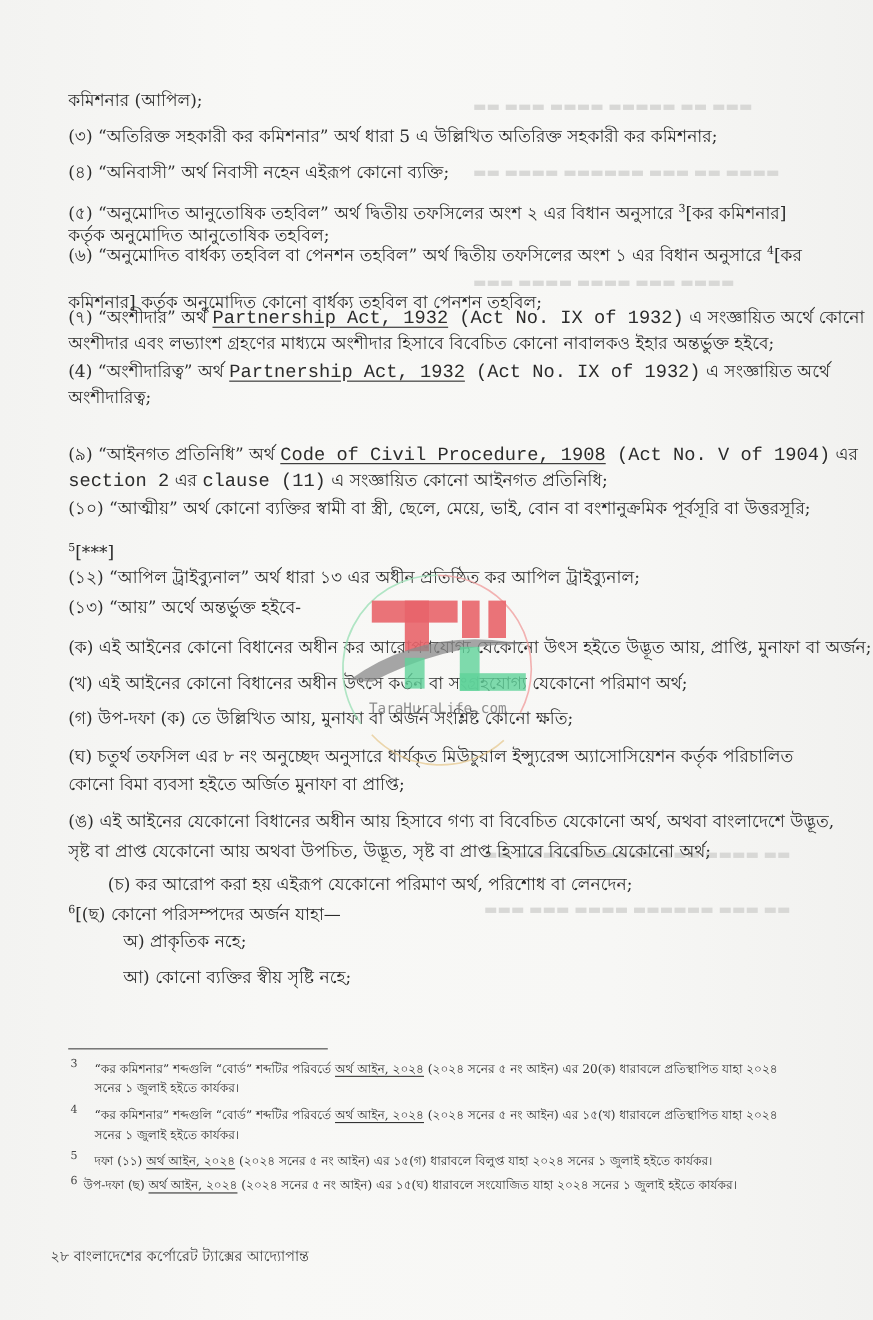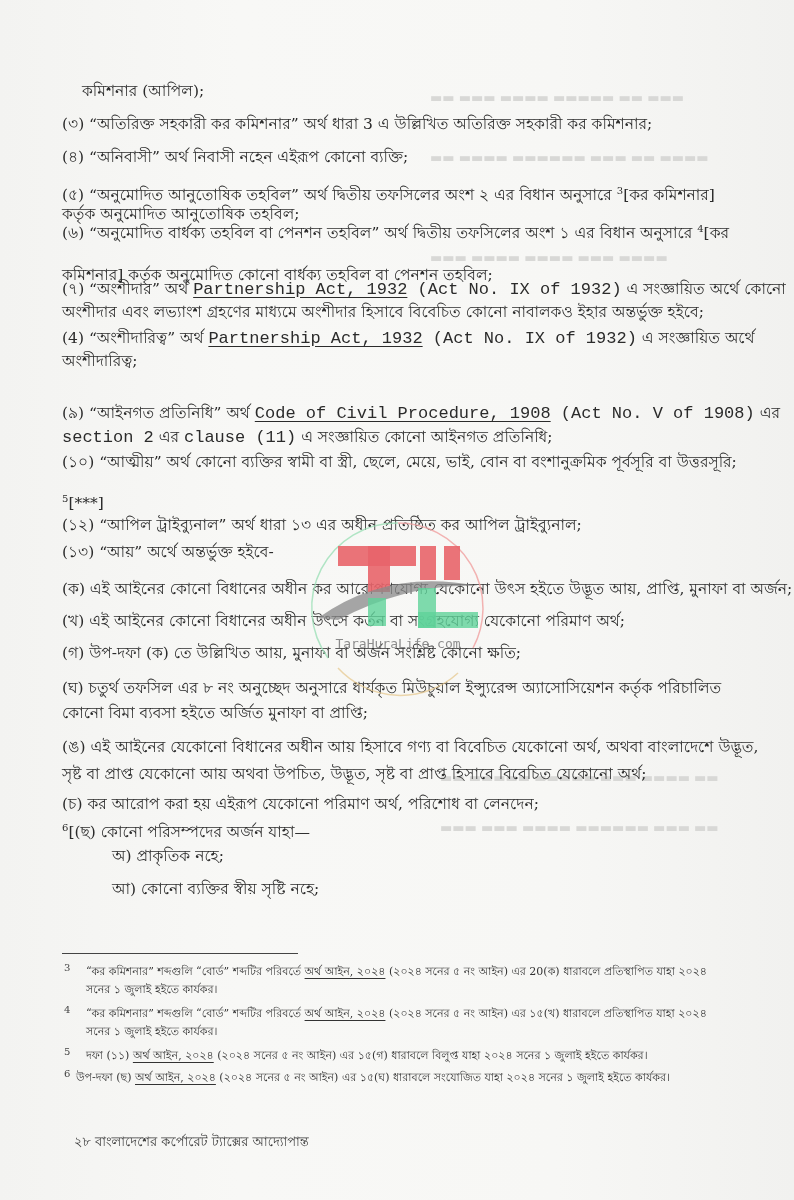--- a/index.html
+++ b/index.html
@@ -58,21 +58,21 @@
       color: #333;
     }
     .fn-num {
       position: absolute;
       left: 64px;
       font-size: 10px;
       color: #444;
     }
     .footer {
       position: absolute;
-      left: 74px; top: 1132px;
+      left: 46px; top: 1132px;
       font-size: 13px;
       color: #3a3a3a;
     }
     .watermark {
       position: absolute;
       left: 298px; top: 508px;
       width: 200px; height: 200px;
       pointer-events: none;
     }
   </style>
@@ -80,53 +80,53 @@
 <body>
 
 <div class="page">
 
   <div class="bleed" style="left:430px; top:90px;">▬▬▬ ▬▬ ▬▬▬▬▬ ▬▬▬▬ ▬▬▬ ▬▬</div>
   <div class="bleed" style="left:430px; top:150px;">▬▬▬▬ ▬▬ ▬▬▬ ▬▬▬▬▬▬ ▬▬▬▬ ▬▬</div>
   <div class="bleed" style="left:430px; top:250px;">▬▬▬▬ ▬▬▬ ▬▬▬▬ ▬▬▬▬ ▬▬▬</div>
   <div class="bleed" style="left:440px; top:770px;">▬▬ ▬▬▬▬ ▬▬▬ ▬▬▬▬▬ ▬▬▬▬▬ ▬▬</div>
   <div class="bleed" style="left:440px; top:820px;">▬▬ ▬▬▬ ▬▬▬▬▬▬ ▬▬▬▬ ▬▬▬ ▬▬▬</div>
 
-  <div class="line" style="top:80px;margin-left:20px;">কমিশনার (আপিল);</div>
-  <div class="line" style="top:113px;">(৩) “অতিরিক্ত সহকারী কর কমিশনার” অর্থ ধারা 3 এ উল্লিখিত অতিরিক্ত সহকারী কর কমিশনার;</div>
+  <div class="line" style="top:80px;">কমিশনার (আপিল);</div>
+  <div class="line" style="top:113px;">(৩) “অতিরিক্ত সহকারী কর কমিশনার” অর্থ ধারা 5 এ উল্লিখিত অতিরিক্ত সহকারী কর কমিশনার;</div>
   <div class="line" style="top:146px;">(৪) “অনিবাসী” অর্থ নিবাসী নহেন এইরূপ কোনো ব্যক্তি;</div>
 
   <div class="line" style="top:180px;"><span>(৫) “অনুমোদিত আনুতোষিক তহবিল” অর্থ দ্বিতীয় তফসিলের অংশ ২ এর বিধান অনুসারে </span><sup class="fn">3</sup><span>[কর কমিশনার]</span></div>
   <div class="line" style="top:203px;">কর্তৃক অনুমোদিত আনুতোষিক তহবিল;</div>
 
   <div class="line" style="top:218px;"><span>(৬) “অনুমোদিত বার্ধক্য তহবিল বা পেনশন তহবিল” অর্থ দ্বিতীয় তফসিলের অংশ ১ এর বিধান অনুসারে </span><sup class="fn">4</sup><span>[কর</span></div>
   <div class="line" style="top:264px;">কমিশনার] কর্তৃক অনুমোদিত কোনো বার্ধক্য তহবিল বা পেনশন তহবিল;</div>
 
   <div class="line" style="top:278px;"><span>(৭) “অংশীদার” অর্থ </span><span class="latin u">Partnership Act, 1932</span><span class="latin"> (Act No. IX of 1932)</span><span> এ সংজ্ঞায়িত অর্থে কোনো</span></div>
   <div class="line" style="top:301px;">অংশীদার এবং লভ্যাংশ গ্রহণের মাধ্যমে অংশীদার হিসাবে বিবেচিত কোনো নাবালকও ইহার অন্তর্ভুক্ত হইবে;</div>
 
   <div class="line" style="top:327px;"><span>(4) “অংশীদারিত্ব” অর্থ </span><span class="latin u">Partnership Act, 1932</span><span class="latin"> (Act No. IX of 1932)</span><span> এ সংজ্ঞায়িত অর্থে</span></div>
   <div class="line" style="top:350px;">অংশীদারিত্ব;</div>
 
-  <div class="line" style="top:402px;"><span>(৯) “আইনগত প্রতিনিধি” অর্থ </span><span class="latin u">Code of Civil Procedure, 1908</span><span class="latin"> (Act No. V of 1908)</span><span> এর</span></div>
+  <div class="line" style="top:402px;"><span>(৯) “আইনগত প্রতিনিধি” অর্থ </span><span class="latin u">Code of Civil Procedure, 1908</span><span class="latin"> (Act No. V of 1904)</span><span> এর</span></div>
   <div class="line" style="top:426px;"><span class="latin">section 2</span><span> এর </span><span class="latin">clause (11)</span><span> এ সংজ্ঞায়িত কোনো আইনগত প্রতিনিধি;</span></div>
   <div class="line" style="top:451px;">(১০) “আত্মীয়” অর্থ কোনো ব্যক্তির স্বামী বা স্ত্রী, ছেলে, মেয়ে, ভাই, বোন বা বংশানুক্রমিক পূর্বসূরি বা উত্তরসূরি;</div>
 
   <div class="line" style="top:488px;"><sup class="fn">5</sup><span>[***]</span></div>
 
   <div class="line" style="top:514px;">(১২) “আপিল ট্রাইব্যুনাল” অর্থ ধারা ১৩ এর অধীন প্রতিষ্ঠিত কর আপিল ট্রাইব্যুনাল;</div>
   <div class="line" style="top:541px;">(১৩) “আয়” অর্থে অন্তর্ভুক্ত হইবে-</div>
 
   <div class="line" style="top:578px;">(ক) এই আইনের কোনো বিধানের অধীন কর আরোপণযোগ্য যেকোনো উৎস হইতে উদ্ভূত আয়, প্রাপ্তি, মুনাফা বা অর্জন;</div>
   <div class="line" style="top:610px;">(খ) এই আইনের কোনো বিধানের অধীন উৎসে কর্তন বা সংগ্রহযোগ্য যেকোনো পরিমাণ অর্থ;</div>
   <div class="line" style="top:642px;">(গ) উপ-দফা (ক) তে উল্লিখিত আয়, মুনাফা বা অর্জন সংশ্লিষ্ট কোনো ক্ষতি;</div>
   <div class="line" style="top:677px;">(ঘ) চতুর্থ তফসিল এর ৮ নং অনুচ্ছেদ অনুসারে ধার্যকৃত মিউচুয়াল ইন্স্যুরেন্স অ্যাসোসিয়েশন কর্তৃক পরিচালিত</div>
   <div class="line" style="top:702px;">কোনো বিমা ব্যবসা হইতে অর্জিত মুনাফা বা প্রাপ্তি;</div>
   <div class="line" style="top:736px;">(ঙ) এই আইনের যেকোনো বিধানের অধীন আয় হিসাবে গণ্য বা বিবেচিত যেকোনো অর্থ, অথবা বাংলাদেশে উদ্ভূত,</div>
   <div class="line" style="top:763px;">সৃষ্ট বা প্রাপ্ত যেকোনো আয় অথবা উপচিত, উদ্ভূত, সৃষ্ট বা প্রাপ্ত হিসাবে বিবেচিত যেকোনো অর্থ;</div>
-  <div class="line" style="top:793px;">(চ) কর আরোপ করা হয় এইরূপ যেকোনো পরিমাণ অর্থ, পরিশোধ বা লেনদেন;</div>
+  <div class="line" style="top:793px;margin-left:36px;">(চ) কর আরোপ করা হয় এইরূপ যেকোনো পরিমাণ অর্থ, পরিশোধ বা লেনদেন;</div>
   <div class="line" style="top:817px;"><sup class="fn">6</sup><span>[(ছ) কোনো পরিসম্পদের অর্জন যাহা—</span></div>
   <div class="line indent" style="top:845px;">অ) প্রাকৃতিক নহে;</div>
   <div class="line indent" style="top:878px;">আ) কোনো ব্যক্তির স্বীয় সৃষ্টি নহে;</div>
 
   <div class="rule"></div>
 
   <span class="fn-num" style="top:962px;">3</span>
   <div class="fn-line" style="left:86px; top:964px;"><span>“কর কমিশনার” শব্দগুলি “বোর্ড” শব্দটির পরিবর্তে </span><span class="u">অর্থ আইন, ২০২৪</span><span> (২০২৪ সনের ৫ নং আইন) এর 20(ক) ধারাবলে প্রতিস্থাপিত যাহা ২০২৪</span></div>
   <div class="fn-line" style="left:86px; top:982px;">সনের ১ জুলাই হইতে কার্যকর।</div>
 

